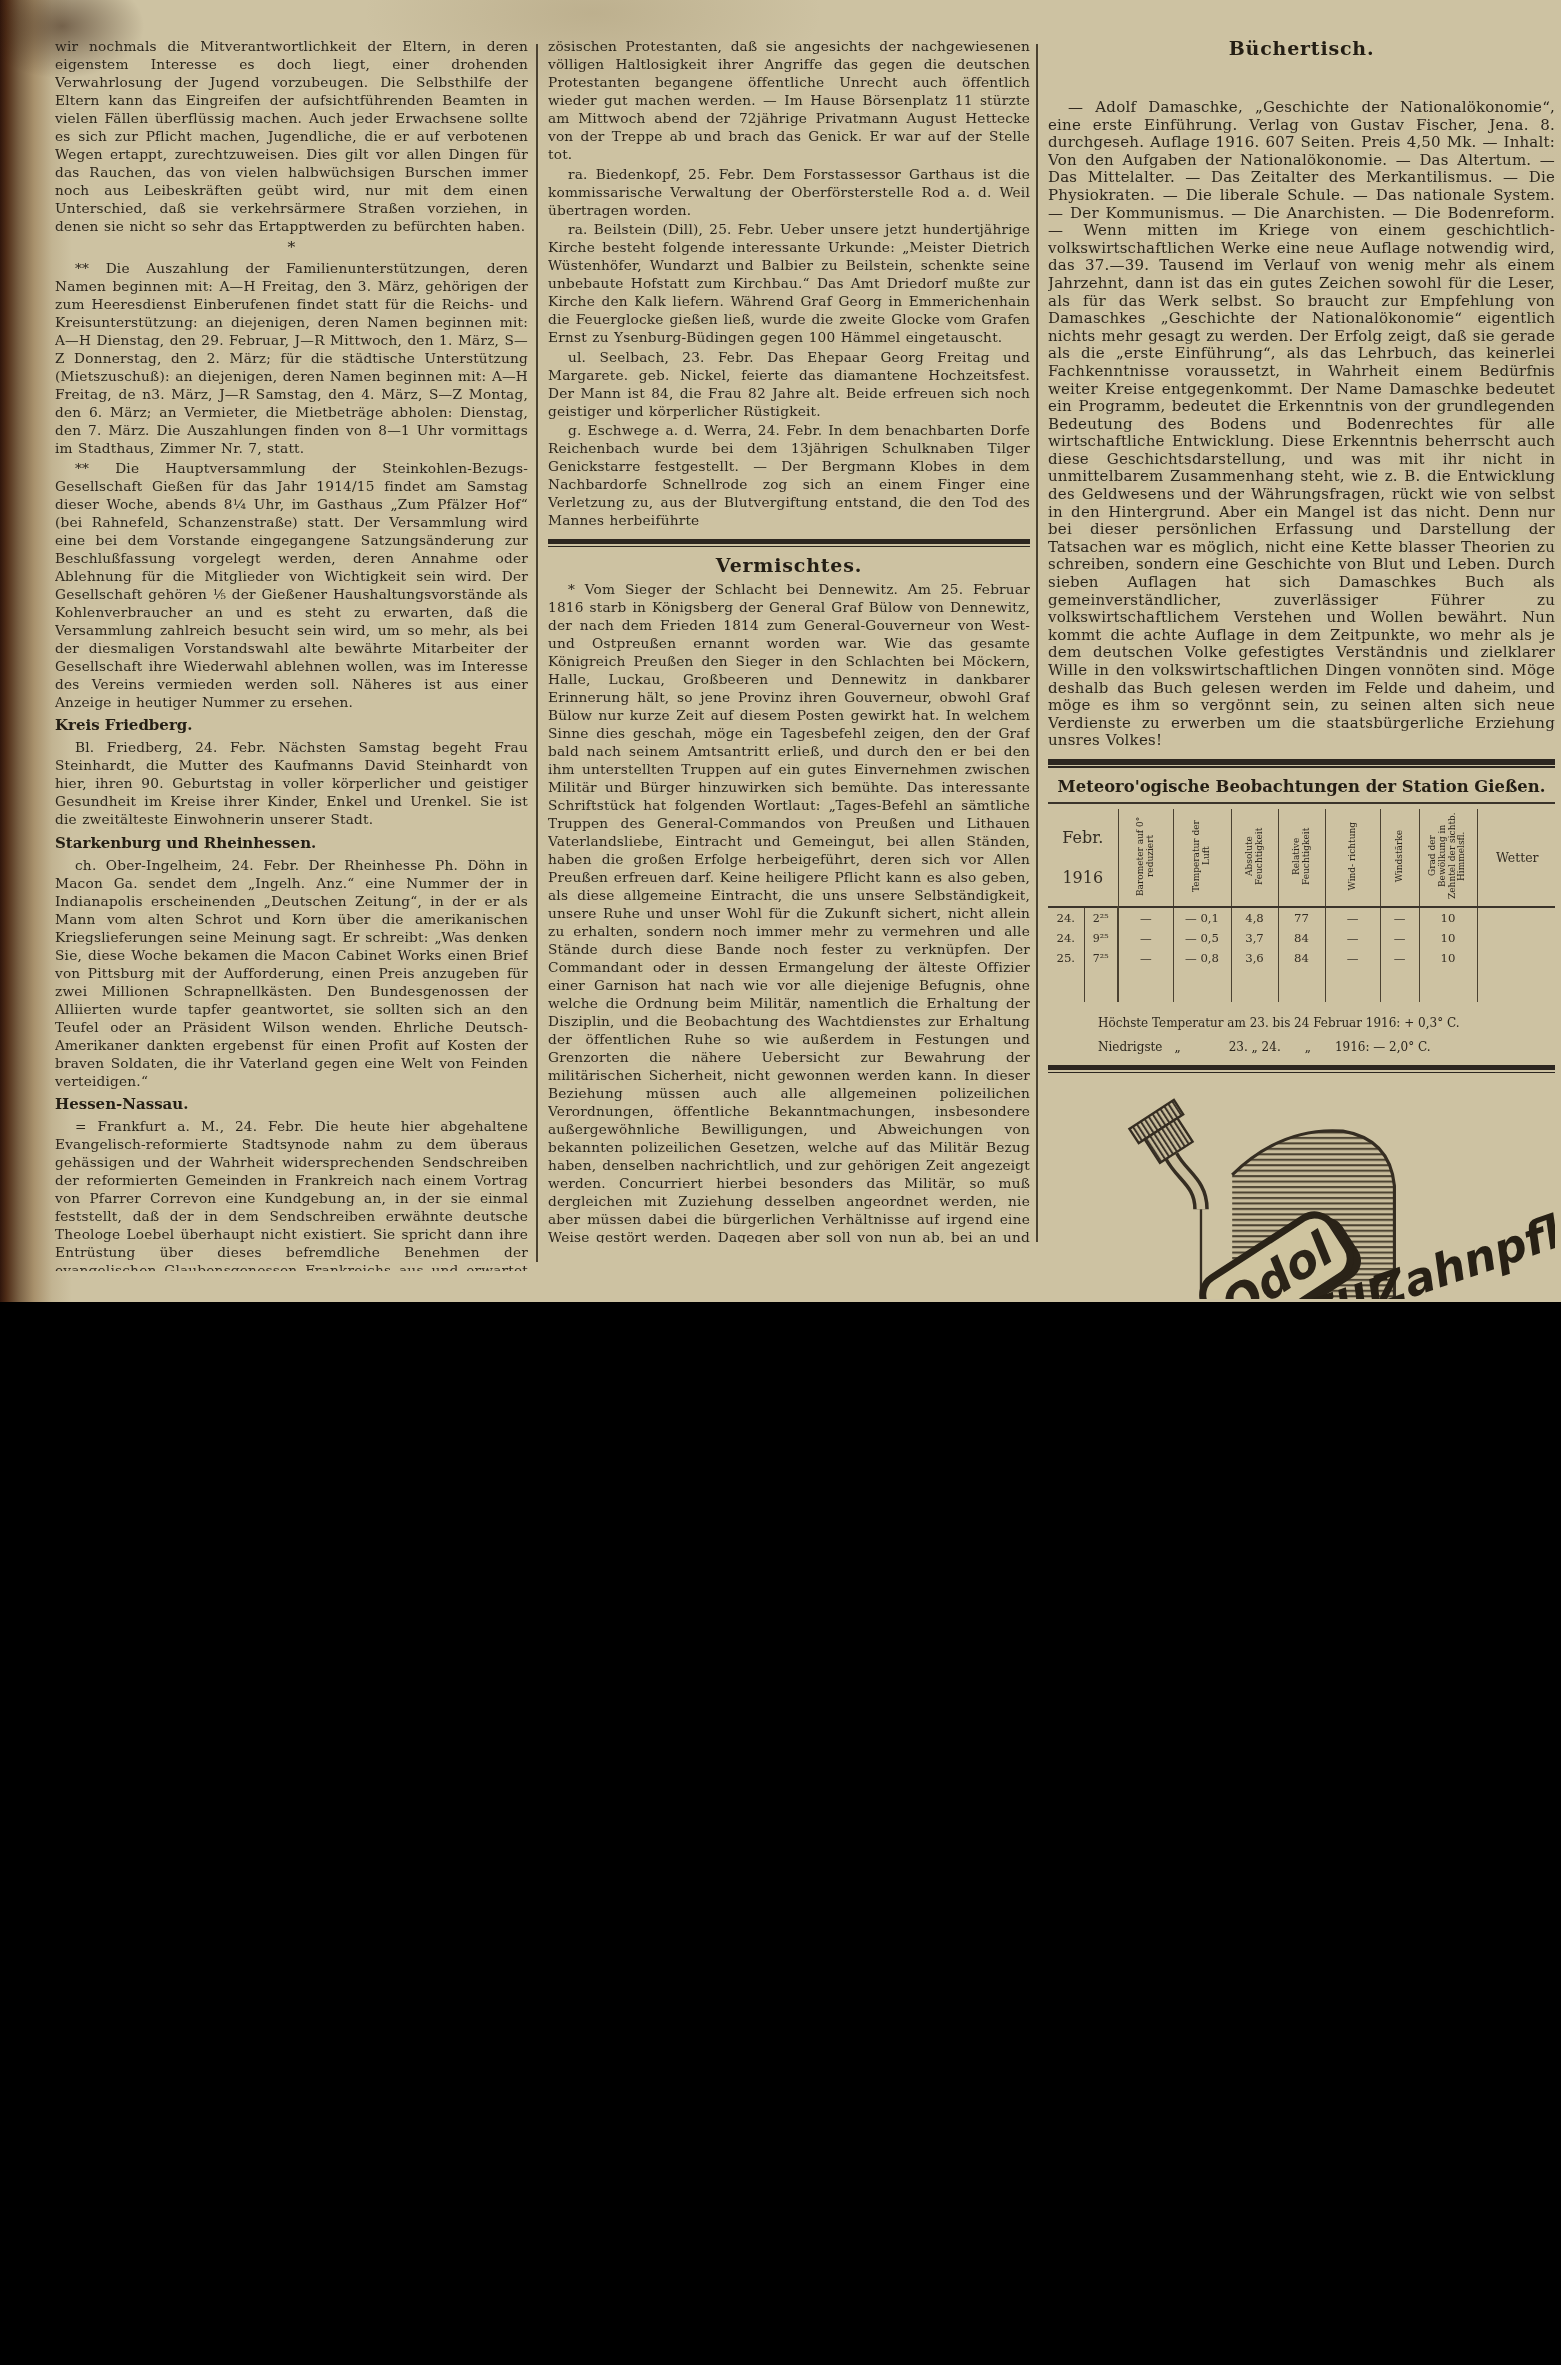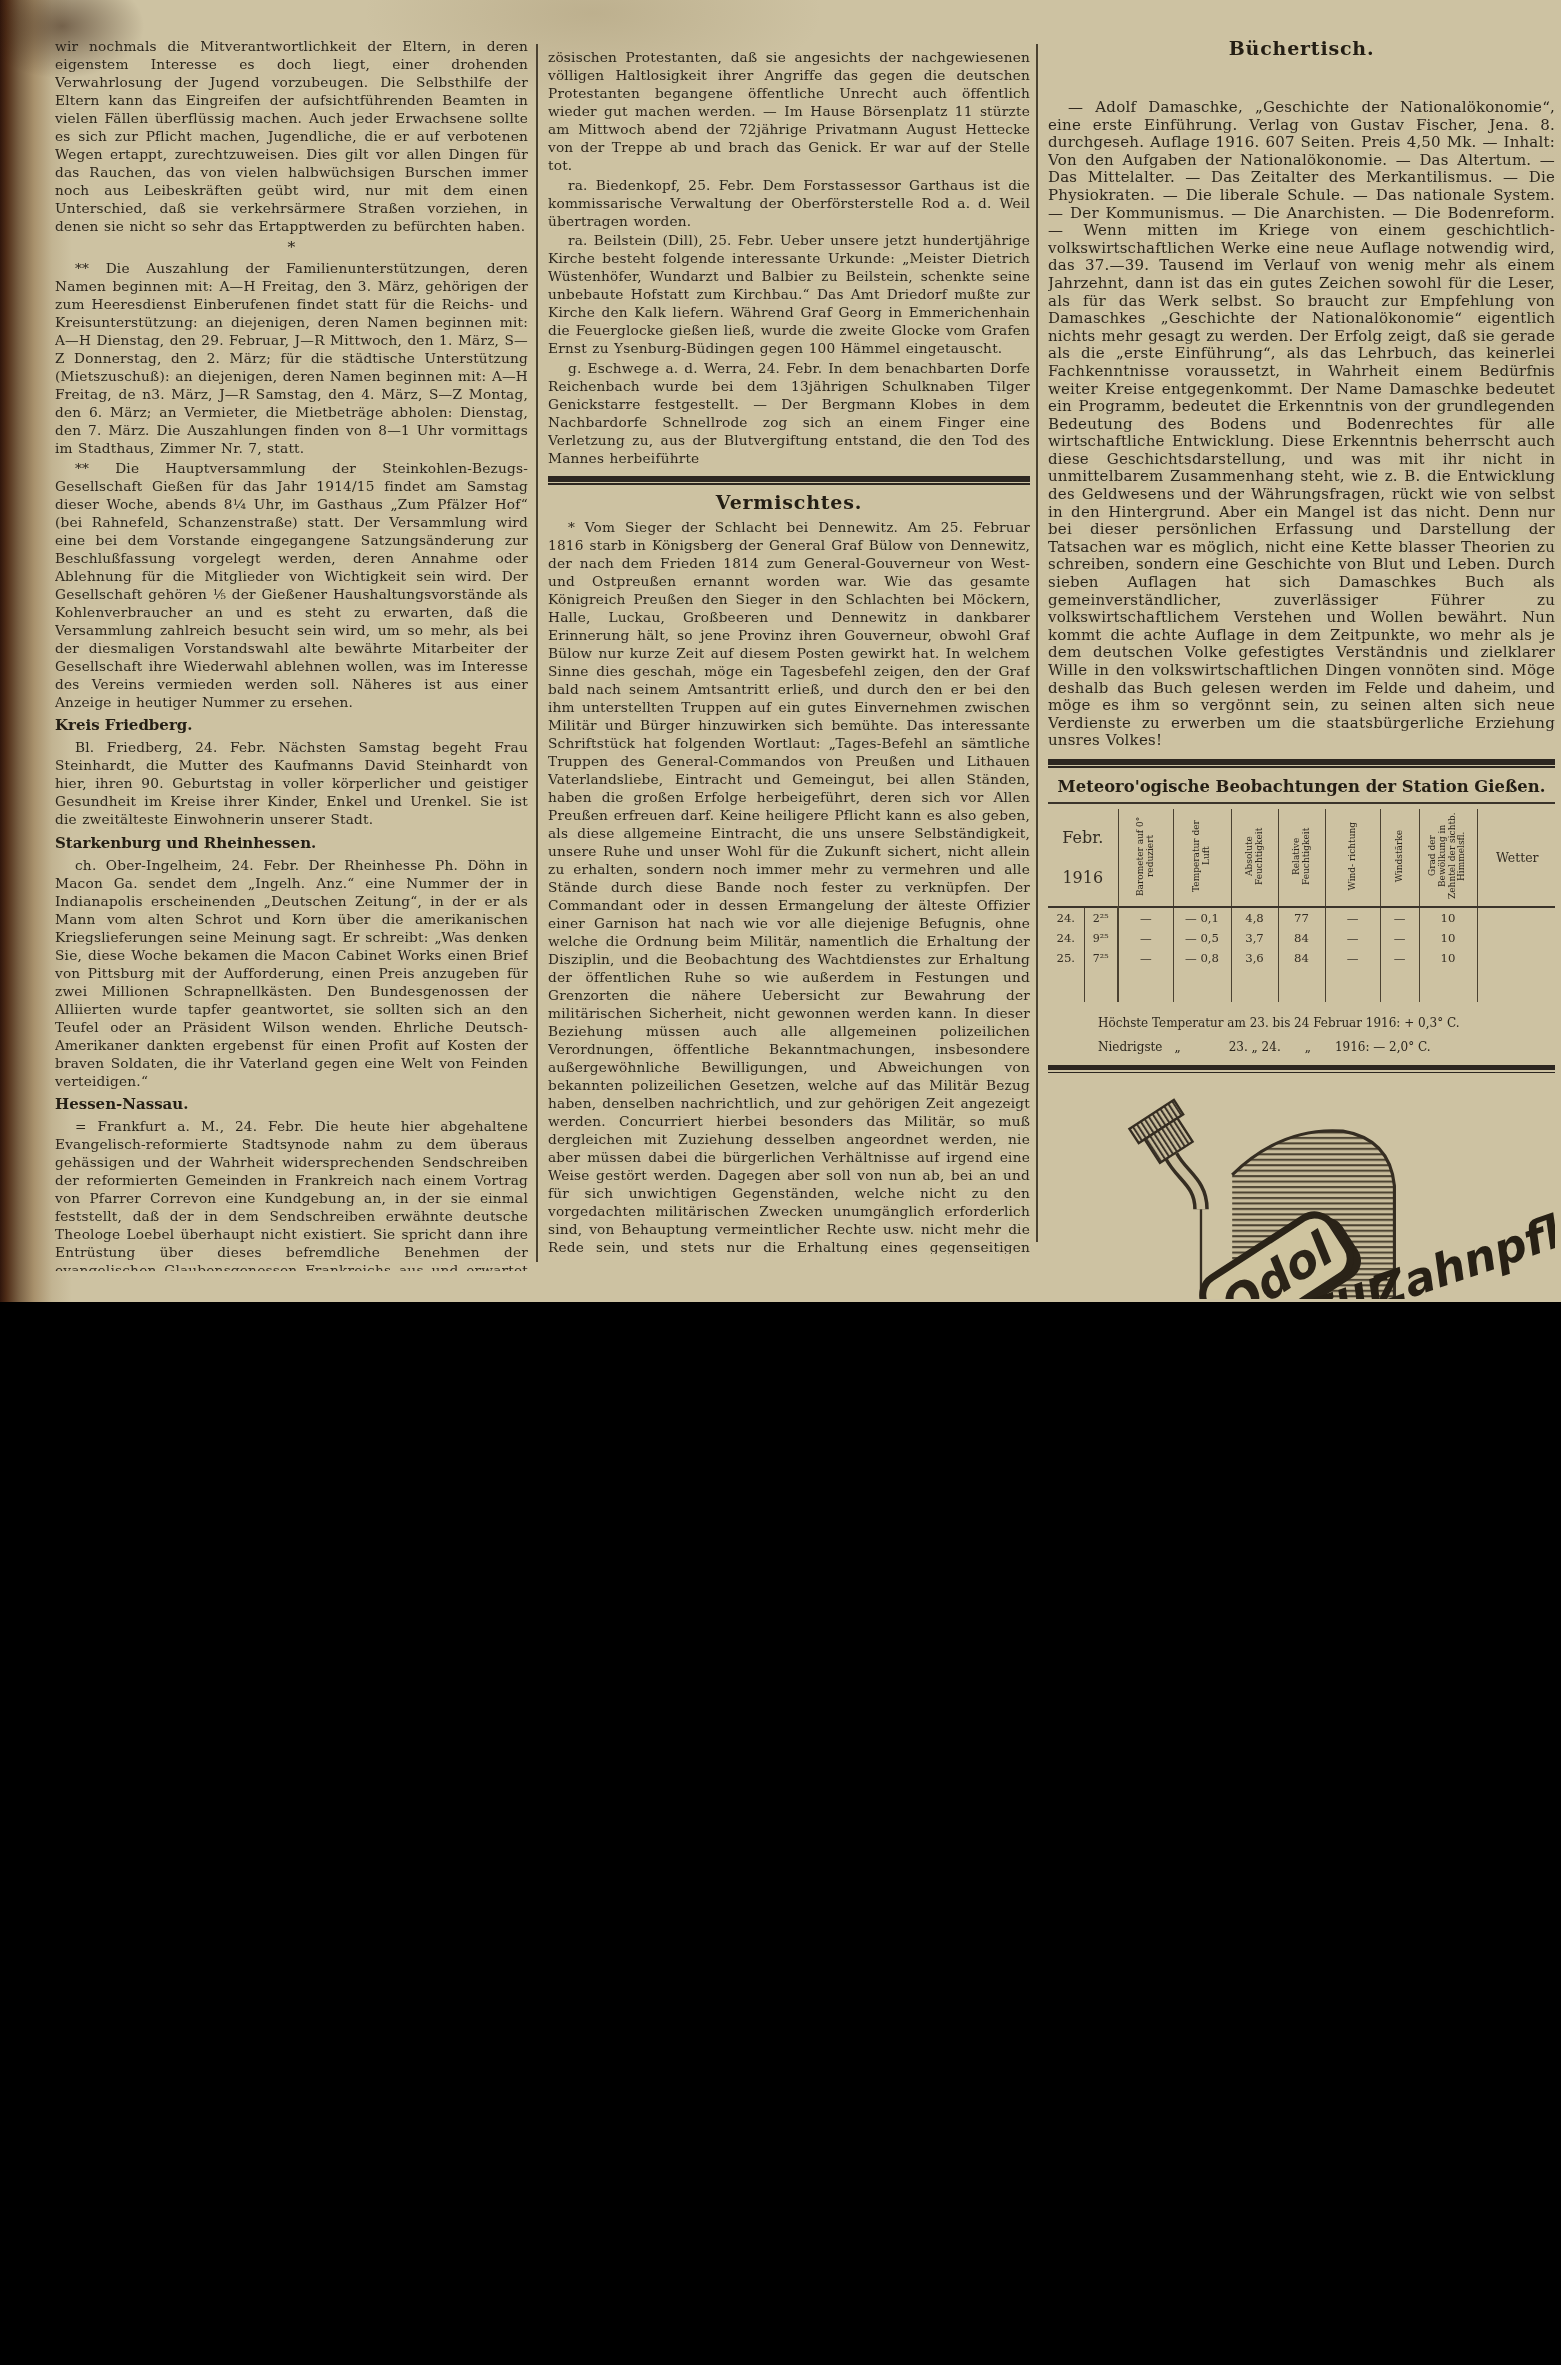--- a/index.html
+++ b/index.html
@@ -7,21 +7,21 @@
           font-family:"DejaVu Serif",serif;}
   .paper{position:absolute;left:0;top:0;width:1561px;height:1302px;
          background:
            radial-gradient(ellipse 328px 125px at 38% 1%, rgba(125,103,63,0.20), transparent 70%),
            radial-gradient(ellipse 234px 390px at 99% 30%, rgba(120,100,62,0.12), transparent 75%),
            radial-gradient(ellipse 109px 70px at 4% 2%, rgba(48,24,10,0.55), transparent 75%),
            linear-gradient(90deg,#30160c 0px,#4e2c17 6.2px,#7b6245 19px,#a8916c 34px,#c2b492 52px,#cdc2a2 72px,#cdc2a2 100%);
          overflow:hidden;}
   .col{position:absolute;top:37px;overflow:hidden;}
   .col-left{left:55px;width:473px;height:1234px;}
-  .col-mid{left:548px;width:482px;height:1206px;margin-top:11px;}
+  .col-mid{left:548px;width:482px;height:1206px;}
   .col-right{left:1048px;width:507px;height:1262px;}
   .vrule{position:absolute;width:1.6px;background:#4a4131;}
   .vrule1{left:536px;top:44px;height:1218px;}
   .vrule2{left:1036px;top:44px;height:1198px;}
   .para{font-size:13.7px;line-height:18px;text-align:justify;color:#2b251c;
         margin:0 0 1.6px 0;text-indent:20px;word-spacing:0.8px;letter-spacing:0.2px;}
   .no-indent{text-indent:0;}
   .col-right .para{font-size:15px;line-height:17.6px;margin-top:40px;}
   .star-sep{ text-align:center;font-size:15.6px;color:#2b251c;margin:3.1px 0;}
   .subhead{font-size:15px;font-weight:bold;color:#241e14;margin:5.5px 0 3.9px;}
@@ -71,20 +71,21 @@
       <h3 class="subhead">Hessen-Nassau.</h3>
       <p class="para">= Frankfurt a. M., 24. Febr. Die heute hier abgehaltene Evangelisch-reformierte Stadtsynode nahm zu dem überaus gehässigen und der Wahrheit widersprechenden Sendschreiben der reformierten Gemeinden in Frankreich nach einem Vortrag von Pfarrer Correvon eine Kundgebung an, in der sie einmal feststellt, daß der in dem Sendschreiben erwähnte deutsche Theologe Loebel überhaupt nicht existiert. Sie spricht dann ihre Entrüstung über dieses befremdliche Benehmen der evangelischen Glaubensgenossen Frankreichs aus und erwartet von dem Gerechtigkeitssinn und der Wahrheitsliebe der fran-</p>
     </div>
 
     <div class="vrule vrule1"></div>
 
     <div class="col col-mid">
       <p class="para no-indent">zösischen Protestanten, daß sie angesichts der nachgewiesenen völligen Haltlosigkeit ihrer Angriffe das gegen die deutschen Protestanten begangene öffentliche Unrecht auch öffentlich wieder gut machen werden. — Im Hause Börsenplatz 11 stürzte am Mittwoch abend der 72jährige Privatmann August Hettecke von der Treppe ab und brach das Genick. Er war auf der Stelle tot.</p>
       <p class="para">ra. Biedenkopf, 25. Febr. Dem Forstassessor Garthaus ist die kommissarische Verwaltung der Oberförsterstelle Rod a. d. Weil übertragen worden.</p>
       <p class="para">ra. Beilstein (Dill), 25. Febr. Ueber unsere jetzt hundertjährige Kirche besteht folgende interessante Urkunde: „Meister Dietrich Wüstenhöfer, Wundarzt und Balbier zu Beilstein, schenkte seine unbebaute Hofstatt zum Kirchbau.“ Das Amt Driedorf mußte zur Kirche den Kalk liefern. Während Graf Georg in Emmerichenhain die Feuerglocke gießen ließ, wurde die zweite Glocke vom Grafen Ernst zu Ysenburg-Büdingen gegen 100 Hämmel eingetauscht.</p>
+      <p class="para">ul. Seelbach, 23. Febr. Das Ehepaar Georg Freitag und Margarete. geb. Nickel, feierte das diamantene Hochzeitsfest. Der Mann ist 84, die Frau 82 Jahre alt. Beide erfreuen sich noch geistiger und körperlicher Rüstigkeit.</p>
       <p class="para">g. Eschwege a. d. Werra, 24. Febr. In dem benachbarten Dorfe Reichenbach wurde bei dem 13jährigen Schulknaben Tilger Genickstarre festgestellt. — Der Bergmann Klobes in dem Nachbardorfe Schnellrode zog sich an einem Finger eine Verletzung zu, aus der Blutvergiftung entstand, die den Tod des Mannes herbeiführte</p>
       <div class="divider-heavy"></div>
       <h2 class="section-head">Vermischtes.</h2>
       <p class="para">* Vom Sieger der Schlacht bei Dennewitz. Am 25. Februar 1816 starb in Königsberg der General Graf Bülow von Dennewitz, der nach dem Frieden 1814 zum General-Gouverneur von West- und Ostpreußen ernannt worden war. Wie das gesamte Königreich Preußen den Sieger in den Schlachten bei Möckern, Halle, Luckau, Großbeeren und Dennewitz in dankbarer Erinnerung hält, so jene Provinz ihren Gouverneur, obwohl Graf Bülow nur kurze Zeit auf diesem Posten gewirkt hat. In welchem Sinne dies geschah, möge ein Tagesbefehl zeigen, den der Graf bald nach seinem Amtsantritt erließ, und durch den er bei den ihm unterstellten Truppen auf ein gutes Einvernehmen zwischen Militär und Bürger hinzuwirken sich bemühte. Das interessante Schriftstück hat folgenden Wortlaut: „Tages-Befehl an sämtliche Truppen des General-Commandos von Preußen und Lithauen Vaterlandsliebe, Eintracht und Gemeingut, bei allen Ständen, haben die großen Erfolge herbeigeführt, deren sich vor Allen Preußen erfreuen darf. Keine heiligere Pflicht kann es also geben, als diese allgemeine Eintracht, die uns unsere Selbständigkeit, unsere Ruhe und unser Wohl für die Zukunft sichert, nicht allein zu erhalten, sondern noch immer mehr zu vermehren und alle Stände durch diese Bande noch fester zu verknüpfen. Der Commandant oder in dessen Ermangelung der älteste Offizier einer Garnison hat nach wie vor alle diejenige Befugnis, ohne welche die Ordnung beim Militär, namentlich die Erhaltung der Disziplin, und die Beobachtung des Wachtdienstes zur Erhaltung der öffentlichen Ruhe so wie außerdem in Festungen und Grenzorten die nähere Uebersicht zur Bewahrung der militärischen Sicherheit, nicht gewonnen werden kann. In dieser Beziehung müssen auch alle allgemeinen polizeilichen Verordnungen, öffentliche Bekanntmachungen, insbesondere außergewöhnliche Bewilligungen, und Abweichungen von bekannten polizeilichen Gesetzen, welche auf das Militär Bezug haben, denselben nachrichtlich, und zur gehörigen Zeit angezeigt werden. Concurriert hierbei besonders das Militär, so muß dergleichen mit Zuziehung desselben angeordnet werden, nie aber müssen dabei die bürgerlichen Verhältnisse auf irgend eine Weise gestört werden. Dagegen aber soll von nun ab, bei an und für sich unwichtigen Gegenständen, welche nicht zu den vorgedachten militärischen Zwecken unumgänglich erforderlich sind, von Behauptung vermeintlicher Rechte usw. nicht mehr die Rede sein, und stets nur die Erhaltung eines gegenseitigen freundschaftlichen Vernehmens hierbei zum Augenmerk dienen, insbesondere aber haben sich die Commandanten und kommandierenden Offiziers in den Garnisonen aller und jeder Einmischung in rein polizeiliche Gegenstände zu enthalten.“ Dieser vom 23. Oktober 1814 datierte Tagesbefehl des Generals war lange Jahre in Bürgerhäusern Preußens als Wandschmuck zu sehen, und als ein solcher darf er freilich eher als manches Bild betrachtet werden.</p>
     </div>
 
     <div class="vrule vrule2"></div>
 
     <div class="col col-right">
       <h2 class="section-head" style="margin-top:0;">Büchertisch.</h2>

